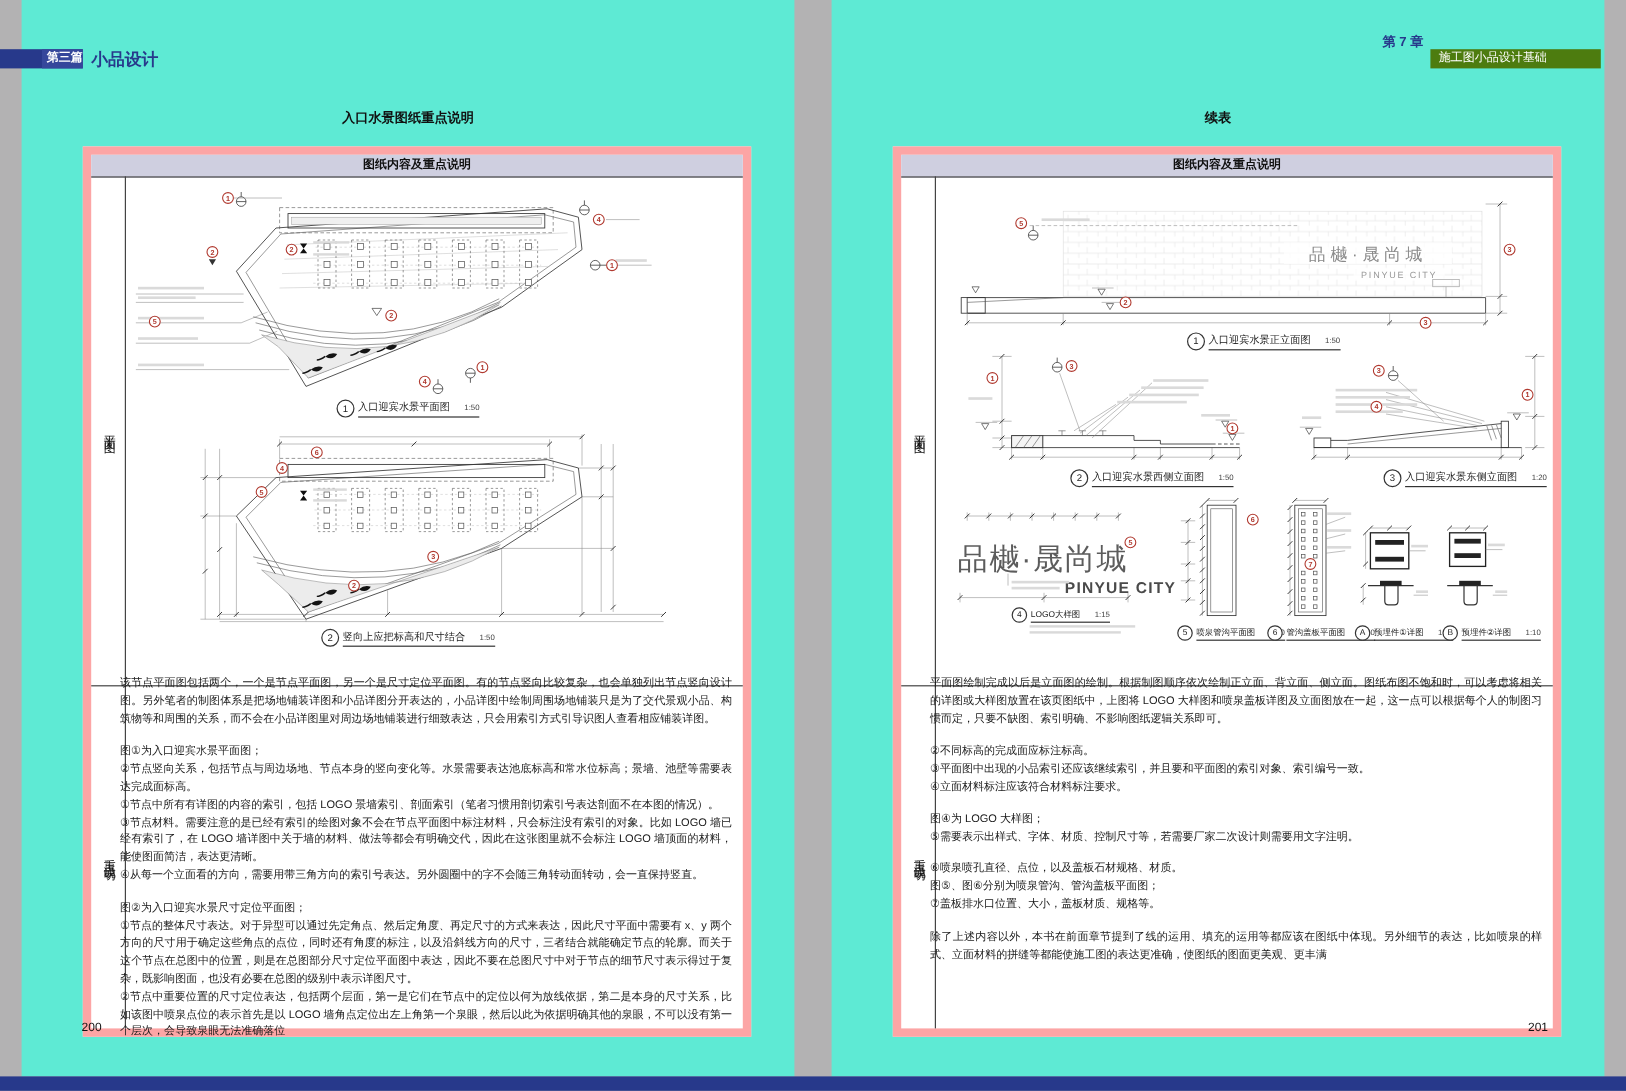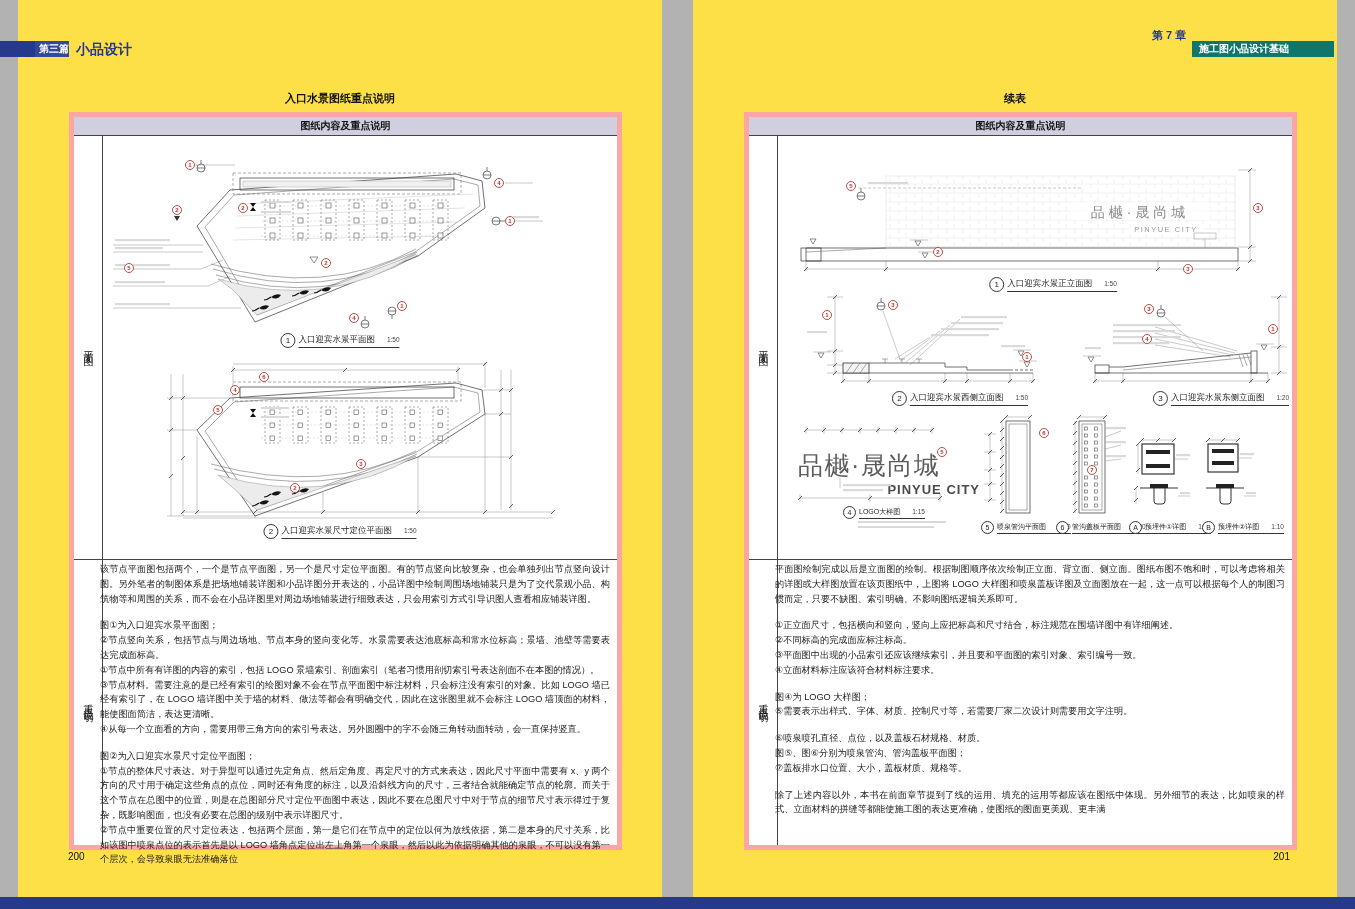--- a/index.html
+++ b/index.html
@@ -1,37 +1,37 @@
 <!DOCTYPE html>
 <html><head>
 <meta charset="utf-8">
 <style>
   html,body{margin:0;padding:0}
   body{width:1355px;height:909px;position:relative;background:#b3b2b3;
        font-family:"Liberation Sans","DejaVu Sans",sans-serif;overflow:hidden}
-  .page{position:absolute;top:0;height:897px;width:644px;background:#fde047}
+  .page{position:absolute;top:0;height:897px;width:644px;background:#5eead4}
   #pageL{left:18px}
   #pageR{left:693px}
   .bottombar{position:absolute;left:0;right:0;bottom:0;height:12px;background:#27398b}
 
   
   .hbarL{position:absolute;left:0;top:41px;width:69px;height:16px;background:#27398b}
   .hbadgeL{position:absolute;left:35px;top:41px;width:34px;height:16px;background:#35479b;
            color:#fff;font-size:10px;font-weight:bold;text-align:right;line-height:16px}
   .htxtL{position:absolute;left:76px;top:41px;height:16px;line-height:16px;
          font-size:14px;font-weight:bold;color:#27398b}
   .htxtR{position:absolute;left:1152px;top:27px;height:16px;line-height:16px;
          font-size:11px;font-weight:bold;color:#27398b}
-  .hbarR{position:absolute;left:1192px;top:41px;width:142px;height:16px;background:#0f766e;
-         color:#fff;font-size:10px;font-weight:bold;line-height:16px;padding-left:7px;box-sizing:border-box}
+  .hbarR{position:absolute;left:1192px;top:41px;width:142px;height:16px;background:#4d7c0f;
+         color:#fff;font-size:10px;font-weight:normal;line-height:16px;padding-left:7px;box-sizing:border-box}
 
   .ptitle{position:absolute;top:91px;left:322px;transform:translateX(-50%);
           font-size:11px;font-weight:bold;color:#111;white-space:nowrap}
 
-  .tbl{position:absolute;left:51px;top:112px;width:543px;height:728px;border:5px solid #fca5a5;background:#fff}
+  .tbl{position:absolute;left:51px;top:122px;width:543px;height:728px;border:7px solid #fca5a5;background:#fff}
   .thead{position:absolute;left:0;top:0;right:0;height:18px;background:#cfcfe0;border-bottom:1px solid #444;
          text-align:center;font-size:10px;font-weight:bold;line-height:18px;color:#111}
   .colline{position:absolute;left:28px;top:18px;bottom:0;width:0;border-left:1px solid #444}
   .rowline{position:absolute;left:0;right:0;top:442px;border-top:1px solid #444}
   .labelwrap{position:absolute;left:0;width:28px;display:flex;align-items:center;justify-content:center}
   .lw1{top:18px;height:424px}
   .lw2{top:442px;height:286px}
   .vlabel{writing-mode:vertical-lr;text-orientation:upright;font-size:10px;color:#111;letter-spacing:3px}
 
   .notes{position:absolute;left:82px;top:562px;width:510px;font-size:9.2px;line-height:14.8px;
@@ -337,21 +337,21 @@
         </g>
       <g class="rc" transform="translate(182,128)">
           <circle r="4.5"></circle>
           <text y="2.2">2</text>
         </g>
     </g>
   </svg>
   <div class="figcap center" style="left:322px;top:524px">
     <span class="fcirc">2</span>
     <span class="fcapu">
-        <span>入口迎宾水景尺寸定位平面图</span>
+        <span>竖向上应把标高和尺寸结合</span>
     <span class="fscale">1:50</span>
       </span>
   </div>
 
   <div class="notes">
       <p>该节点平面图包括两个，一个是节点平面图，另一个是尺寸定位平面图。有的节点竖向比较复杂，也会单独列出节点竖向设计图。另外笔者的制图体系是把场地铺装详图和小品详图分开表达的，小品详图中绘制周围场地铺装只是为了交代景观小品、构筑物等和周围的关系，而不会在小品详图里对周边场地铺装进行细致表达，只会用索引方式引导识图人查看相应铺装详图。</p>
       <p class="blank"></p>
       <p>图①为入口迎宾水景平面图；</p>
       <p>②节点竖向关系，包括节点与周边场地、节点本身的竖向变化等。水景需要表达池底标高和常水位标高；景墙、池壁等需要表达完成面标高。</p>
       <p>①节点中所有有详图的内容的索引，包括 LOGO 景墙索引、剖面索引（笔者习惯用剖切索引号表达剖面不在本图的情况）。</p>
@@ -719,21 +719,20 @@
     <span class="fcirc">B</span>
     <span class="fcapu">
         <span>预埋件②详图</span>
     <span class="fscale">1:10</span>
       </span>
   </div>
 
   <div class="notes">
       <p>平面图绘制完成以后是立面图的绘制。根据制图顺序依次绘制正立面、背立面、侧立面。图纸布图不饱和时，可以考虑将相关的详图或大样图放置在该页图纸中，上图将 LOGO 大样图和喷泉盖板详图及立面图放在一起，这一点可以根据每个人的制图习惯而定，只要不缺图、索引明确、不影响图纸逻辑关系即可。</p>
       <p class="blank"></p>
-      <p>①正立面尺寸，包括横向和竖向，竖向上应把标高和尺寸结合，标注规范在围墙详图中有详细阐述。</p>
       <p>②不同标高的完成面应标注标高。</p>
       <p>③平面图中出现的小品索引还应该继续索引，并且要和平面图的索引对象、索引编号一致。</p>
       <p>④立面材料标注应该符合材料标注要求。</p>
       <p class="blank"></p>
       <p>图④为 LOGO 大样图；</p>
       <p>⑤需要表示出样式、字体、材质、控制尺寸等，若需要厂家二次设计则需要用文字注明。</p>
       <p class="blank"></p>
       <p>⑥喷泉喷孔直径、点位，以及盖板石材规格、材质。</p>
       <p>图⑤、图⑥分别为喷泉管沟、管沟盖板平面图；</p>
       <p>⑦盖板排水口位置、大小，盖板材质、规格等。</p>

